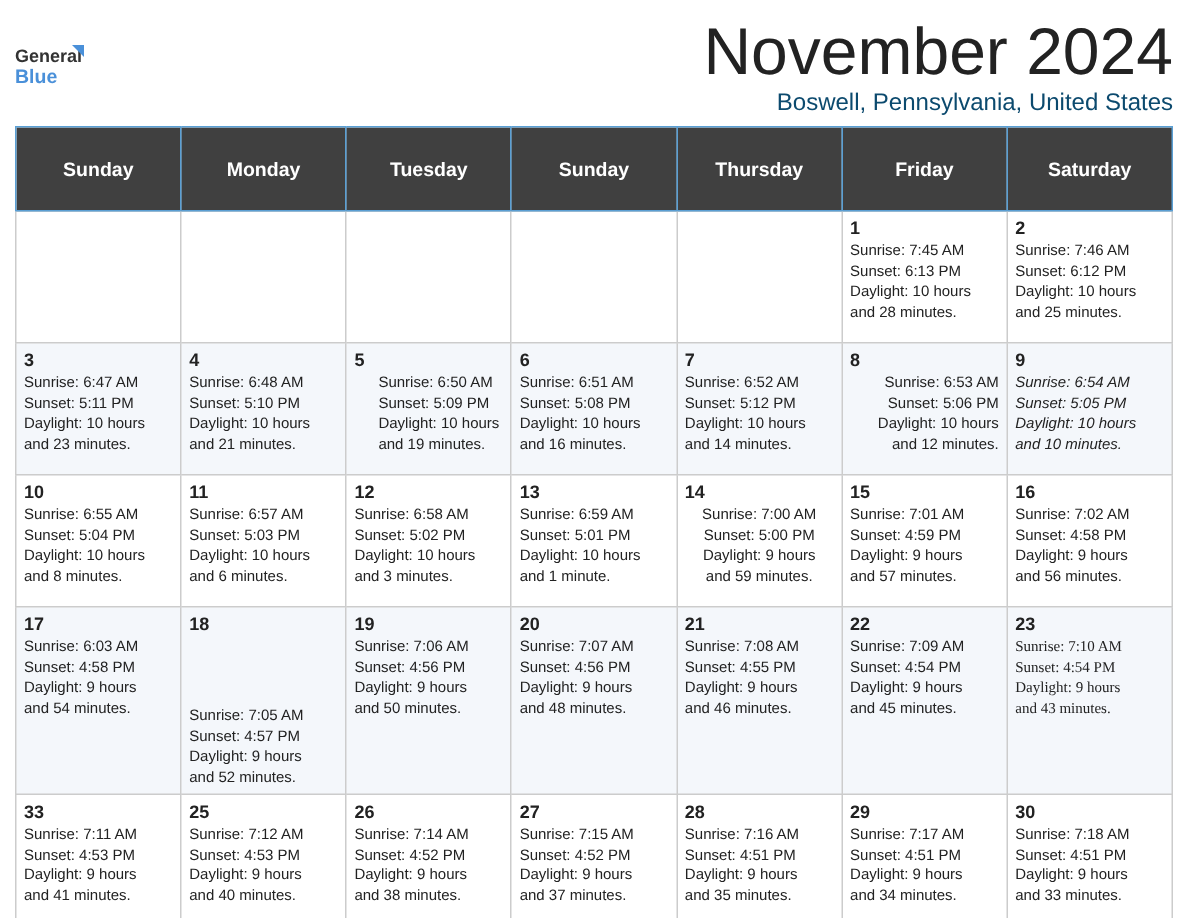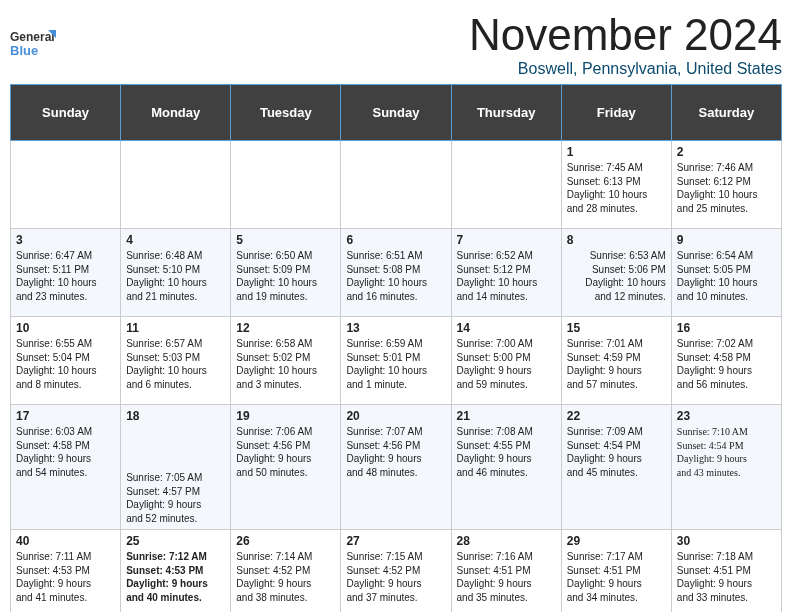--- a/index.html
+++ b/index.html
@@ -151,21 +151,21 @@
         </td>
         <td>
           <span class="day-num">4</span>
           <div class="day-info" style="white-space: pre-line;">Sunrise: 6:48 AM
 Sunset: 5:10 PM
 Daylight: 10 hours
 and 21 minutes.</div>
         </td>
         <td>
           <span class="day-num">5</span>
-          <div class="day-info" style="white-space: pre-line;">Sunrise: 6:50 AM
+          <div class="day-info" style="white-space: pre-line; margin-left: 16px;">Sunrise: 6:50 AM
 Sunset: 5:09 PM
 Daylight: 10 hours
 and 19 minutes.</div>
         </td>
         <td>
           <span class="day-num">6</span>
           <div class="day-info" style="white-space: pre-line;">Sunrise: 6:51 AM
 Sunset: 5:08 PM
 Daylight: 10 hours
 and 16 minutes.</div>
@@ -179,21 +179,21 @@
         </td>
         <td>
           <span class="day-num">8</span>
           <div class="day-info" style="white-space: pre-line; text-align: right;">Sunrise: 6:53 AM
 Sunset: 5:06 PM
 Daylight: 10 hours
 and 12 minutes.</div>
         </td>
         <td>
           <span class="day-num">9</span>
-          <div class="day-info" style="white-space: pre-line;">Sunrise: 6:54 AM
+          <div class="day-info" style="white-space: pre-line; font-style: italic;">Sunrise: 6:54 AM
 Sunset: 5:05 PM
 Daylight: 10 hours
 and 10 minutes.</div>
         </td>
       </tr>
       <tr>
         <td>
           <span class="day-num">10</span>
           <div class="day-info" style="white-space: pre-line;">Sunrise: 6:55 AM
 Sunset: 5:04 PM
@@ -216,21 +216,21 @@
         </td>
         <td>
           <span class="day-num">13</span>
           <div class="day-info" style="white-space: pre-line;">Sunrise: 6:59 AM
 Sunset: 5:01 PM
 Daylight: 10 hours
 and 1 minute.</div>
         </td>
         <td>
           <span class="day-num">14</span>
-          <div class="day-info" style="white-space: pre-line;">Sunrise: 7:00 AM
+          <div class="day-info" style="white-space: pre-line; text-align: center;">Sunrise: 7:00 AM
 Sunset: 5:00 PM
 Daylight: 9 hours
 and 59 minutes.</div>
         </td>
         <td>
           <span class="day-num">15</span>
           <div class="day-info" style="white-space: pre-line;">Sunrise: 7:01 AM
 Sunset: 4:59 PM
 Daylight: 9 hours
 and 57 minutes.</div>
@@ -289,29 +289,29 @@
         <td>
           <span class="day-num">23</span>
           <div class="day-info" style="white-space: pre-line; font-family: Liberation Serif, serif;">Sunrise: 7:10 AM
 Sunset: 4:54 PM
 Daylight: 9 hours
 and 43 minutes.</div>
         </td>
       </tr>
       <tr>
         <td>
-          <span class="day-num">40</span>
+          <span class="day-num">33</span>
           <div class="day-info" style="white-space: pre-line;">Sunrise: 7:11 AM
 Sunset: 4:53 PM
 Daylight: 9 hours
 and 41 minutes.</div>
         </td>
         <td>
           <span class="day-num">25</span>
-          <div class="day-info" style="white-space: pre-line; font-weight: bold;">Sunrise: 7:12 AM
+          <div class="day-info" style="white-space: pre-line;">Sunrise: 7:12 AM
 Sunset: 4:53 PM
 Daylight: 9 hours
 and 40 minutes.</div>
         </td>
         <td>
           <span class="day-num">26</span>
           <div class="day-info" style="white-space: pre-line;">Sunrise: 7:14 AM
 Sunset: 4:52 PM
 Daylight: 9 hours
 and 38 minutes.</div>

